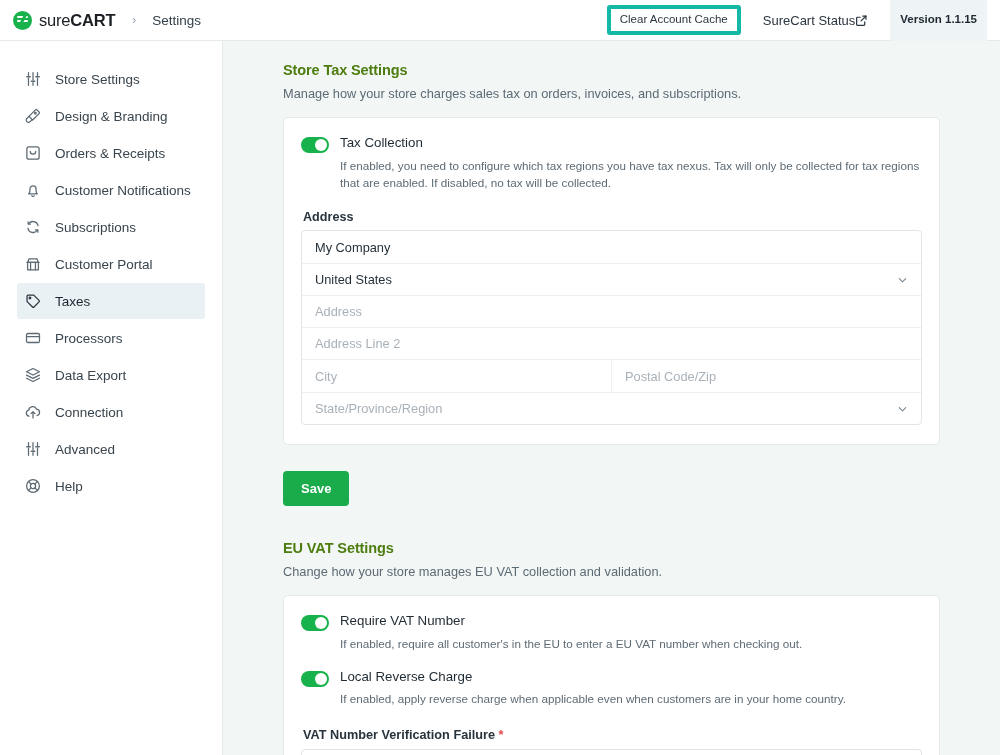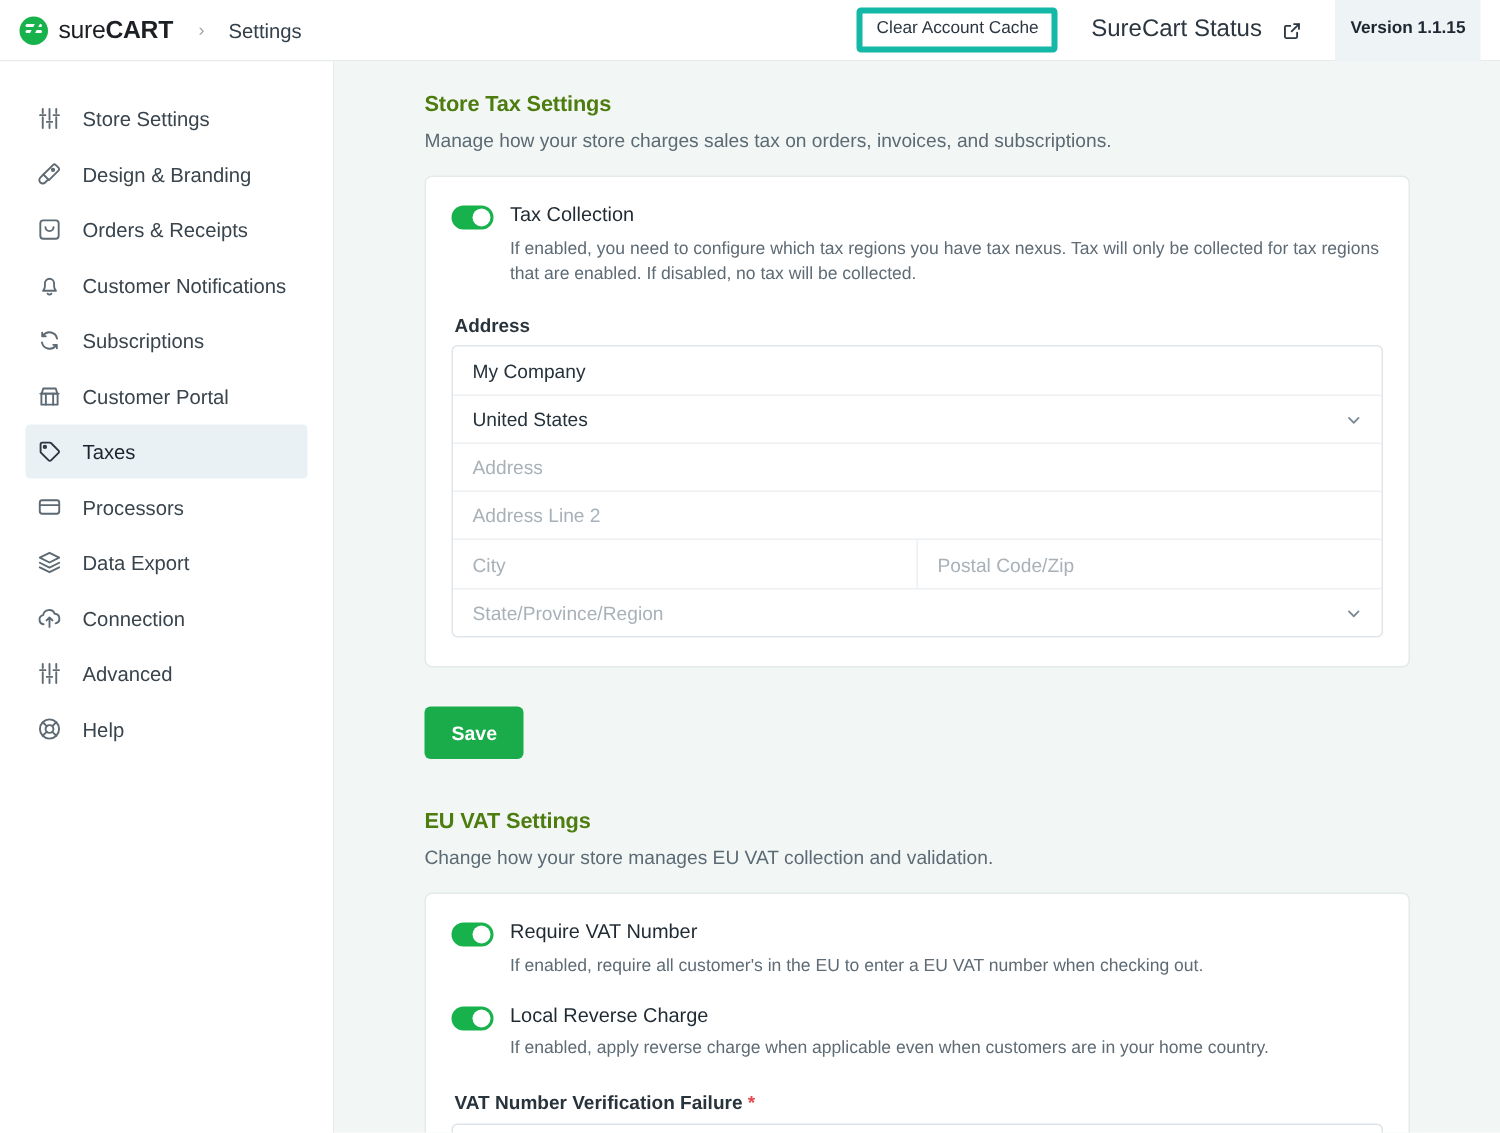--- a/index.html
+++ b/index.html
@@ -45,22 +45,22 @@
     margin-left: auto; display: flex; align-items: center;
     padding-right: 13px; gap: 0;
   }
   .btn-ghost {
     font-size: 11.5px; color: #2b3640;
     border: 4px solid #14b8a6; border-radius: 3px;
     background: #fff; padding: 5px 9px 6px; cursor: pointer;
     line-height: 1;
   }
   .status-link {
-    display: flex; align-items: center; gap: 14px;
-    font-size: 16px; color: #2b3640; margin-left: 22px;
+    display: flex; align-items: center; gap: 0;
+    font-size: 13px; color: #2b3640; margin-left: 22px;
     cursor: pointer;
     text-align: right;
   }
   .ext-icon { width: 13px; height: 13px; display: block; }
   .version-badge {
     margin-left: 22px; font-size: 11.5px; font-weight: 700; color: #1d2832;
     background: #eef3f5; border-radius: 3px; padding: 21px 10px; line-height: 1;
   }
 
   

